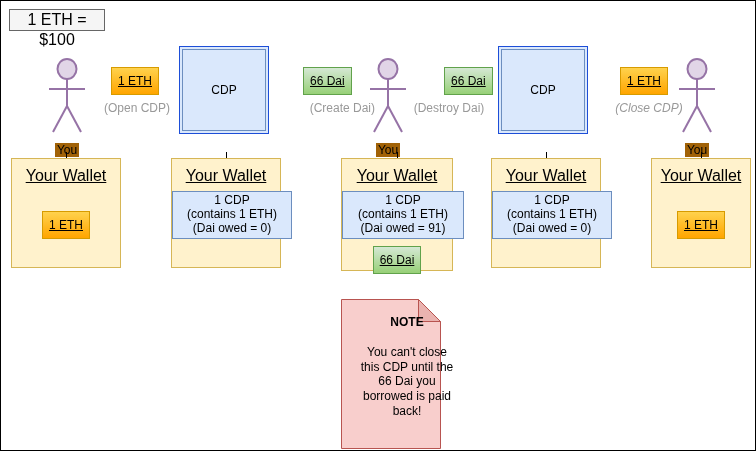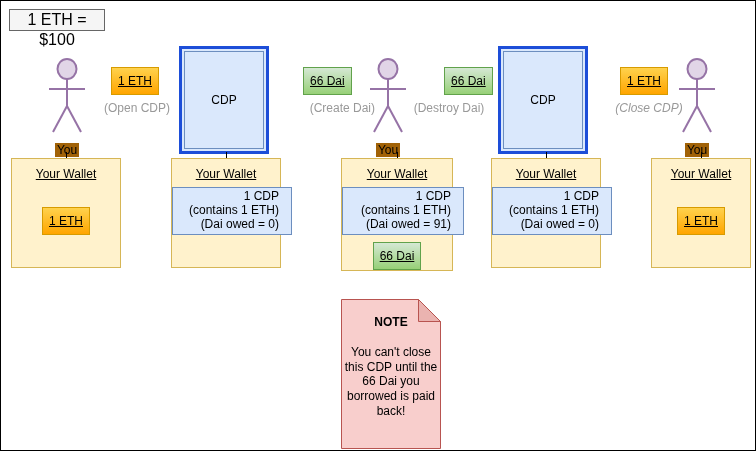--- a/index.html
+++ b/index.html
@@ -12,35 +12,35 @@
 
   .person-group{width:44px;text-align:center;}
   .you-label{display:inline-block;margin-top:1px;background:#a16207;padding:0 2px;font-size:12px;color:#000;}
 
   .chip{display:inline-block;padding:6px 6px;font-size:12px;color:#000;white-space:nowrap;text-decoration:underline;}
   .chip-eth{background:linear-gradient(180deg,#ffd24d 0%,#ffa500 100%);border:1px solid #d79b00;}
   .chip-dai{background:linear-gradient(180deg,#d5e8d4 0%,#97d077 100%);border:1px solid #61a24b;}
 
   .action{font-size:12px;color:#999999;text-align:center;white-space:nowrap;}
 
-  .cdp-box{width:90px;height:108px;background:#dae8fc;border:3px solid #1d4ed8;box-sizing:border-box;text-decoration:underline;}
+  .cdp-box{width:90px;height:88px;background:#dae8fc;border:1px solid #1d4ed8;box-sizing:border-box;text-decoration:underline;}
   .cdp-box-inner{position:absolute;left:2px;top:2px;right:2px;bottom:2px;border:1px solid #6c8ebf;
                  display:flex;align-items:center;justify-content:center;font-size:12px;color:#000;}
 
   .stub{width:1px;height:6px;background:#000;}
 
   .wallet{top:157px;height:110px;background:#fff2cc;border:1px solid #d6b656;box-sizing:border-box;
           text-align:center;}
-  .wallet-title{margin-top:8px;font-size:12px;text-decoration:underline;color:#000;}
+  .wallet-title{margin-top:8px;font-size:16px;text-decoration:underline;color:#000;}
   .wallet-cdp{margin:6px auto 0;width:calc(100% - 14px);background:#dae8fc;border:1px solid #6c8ebf;
-              font-size:12px;line-height:1.16;padding:2px 12px;color:#000;text-align:right;}
+              font-size:12px;line-height:1.16;padding:2px 12px;color:#000;}
   .wallet-chip-eth{margin-top:26px;}
   .wallet-chip-dai{margin-top:7px;}
 
-  .note{left:340px;top:298px;width:100px;height:150px;}
+  .note{left:340px;top:298px;width:100px;height:150px;padding-left:32px;}
   .note svg{position:absolute;left:0;top:0;}
   .note-content{position:absolute;left:0;top:0;width:100%;text-align:center;color:#000;}
   .note-title{margin-top:16px;font-size:12px;font-weight:bold;}
   .note-body{margin:16px auto 0;width:96px;font-size:12px;line-height:1.22;}
 </style>
 </head>
 <body>
 
 <div id="canvas">
 

